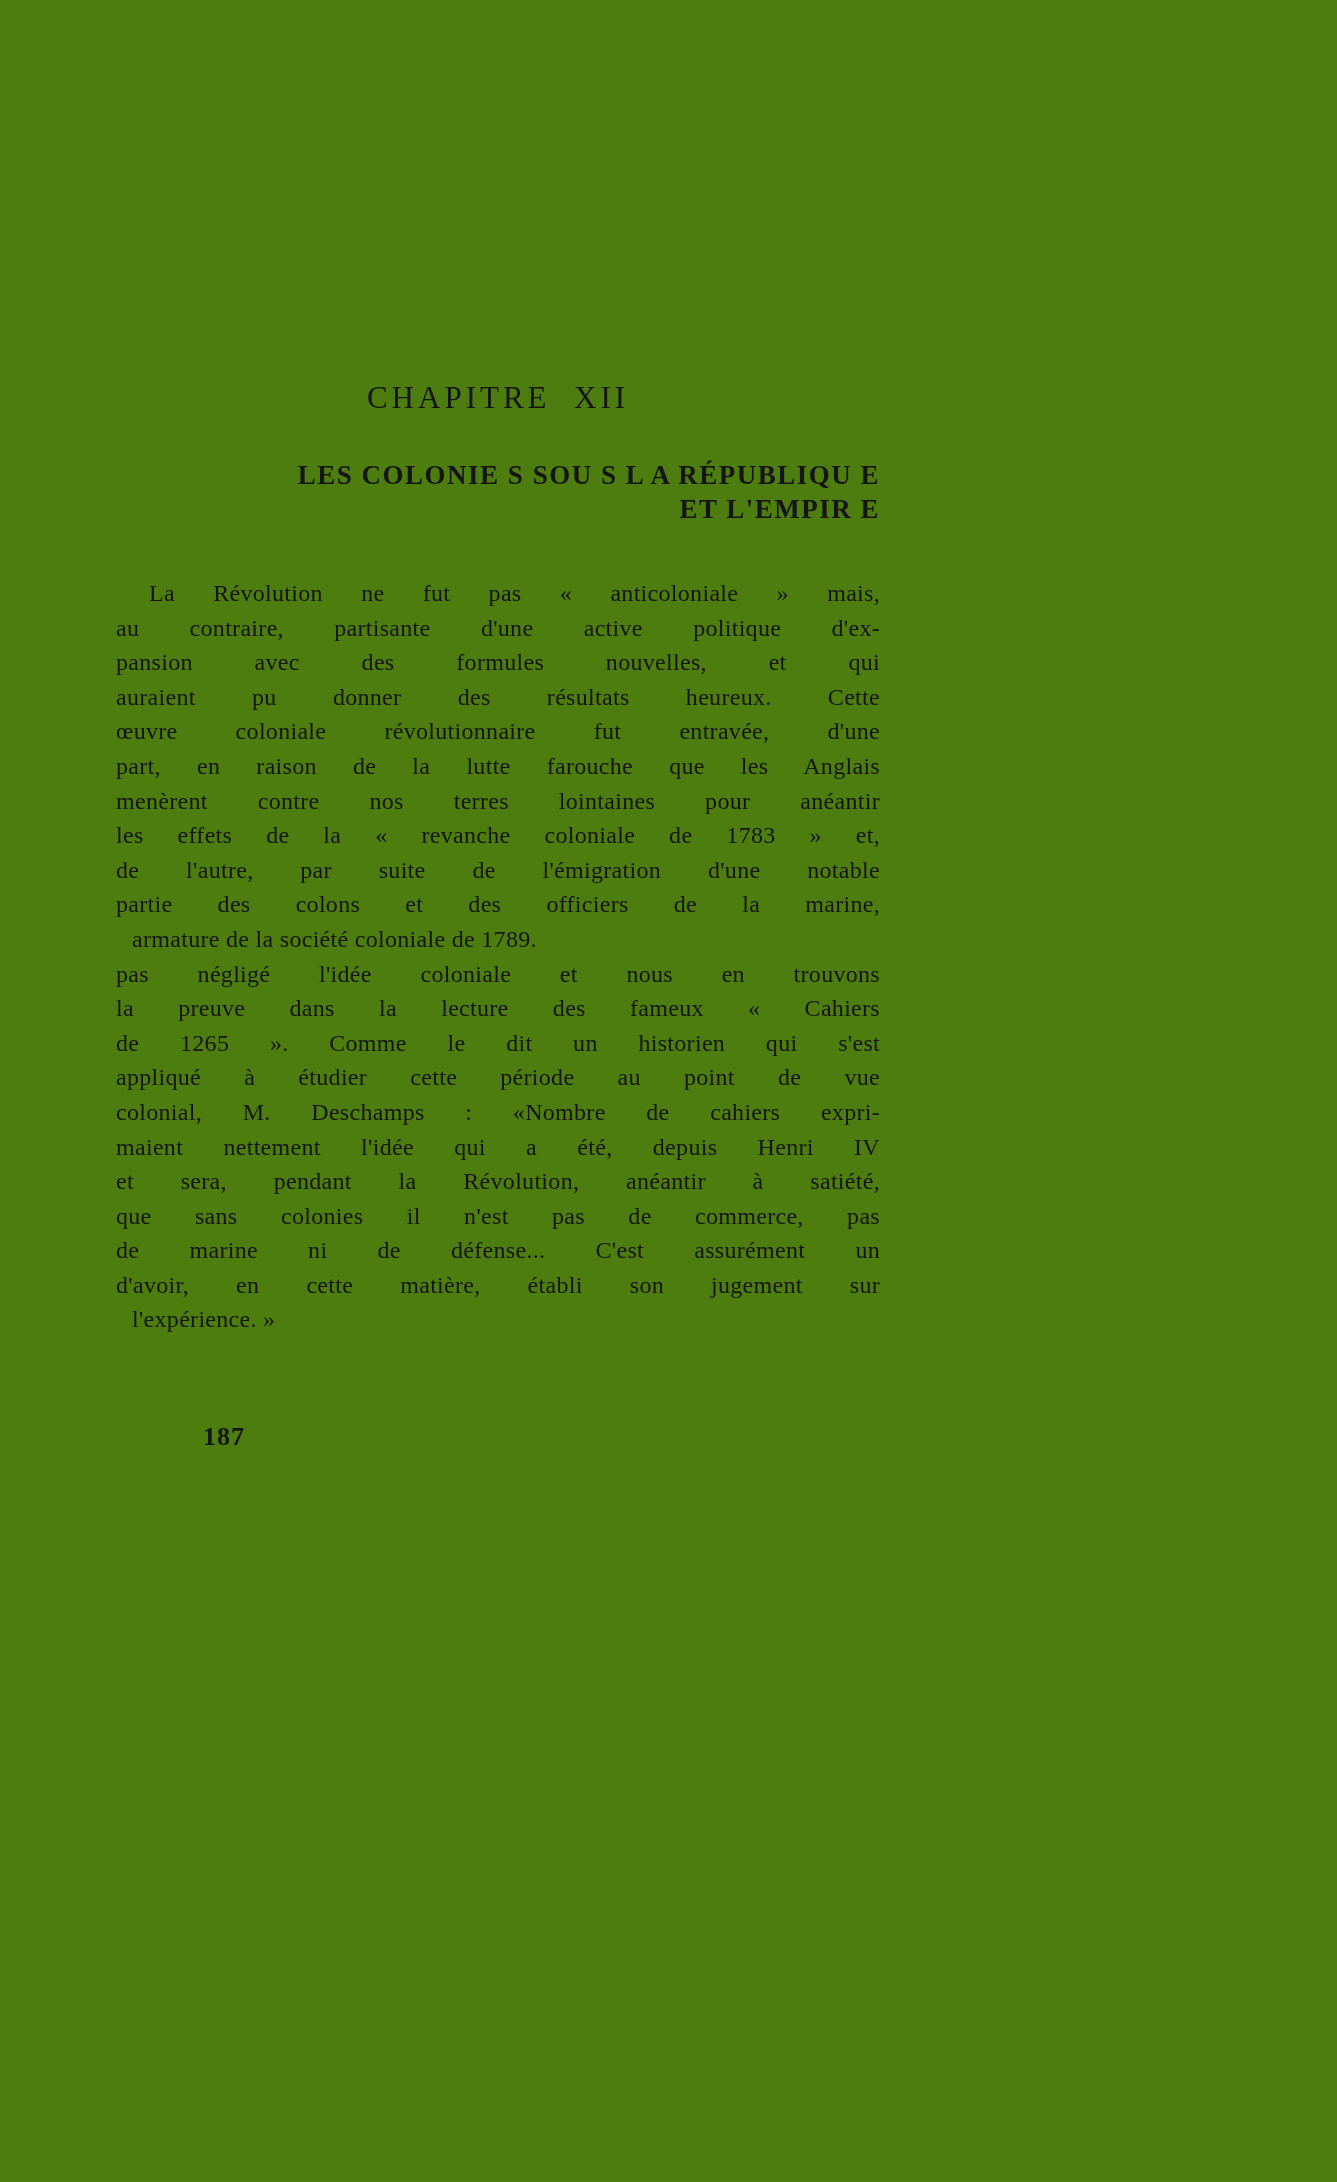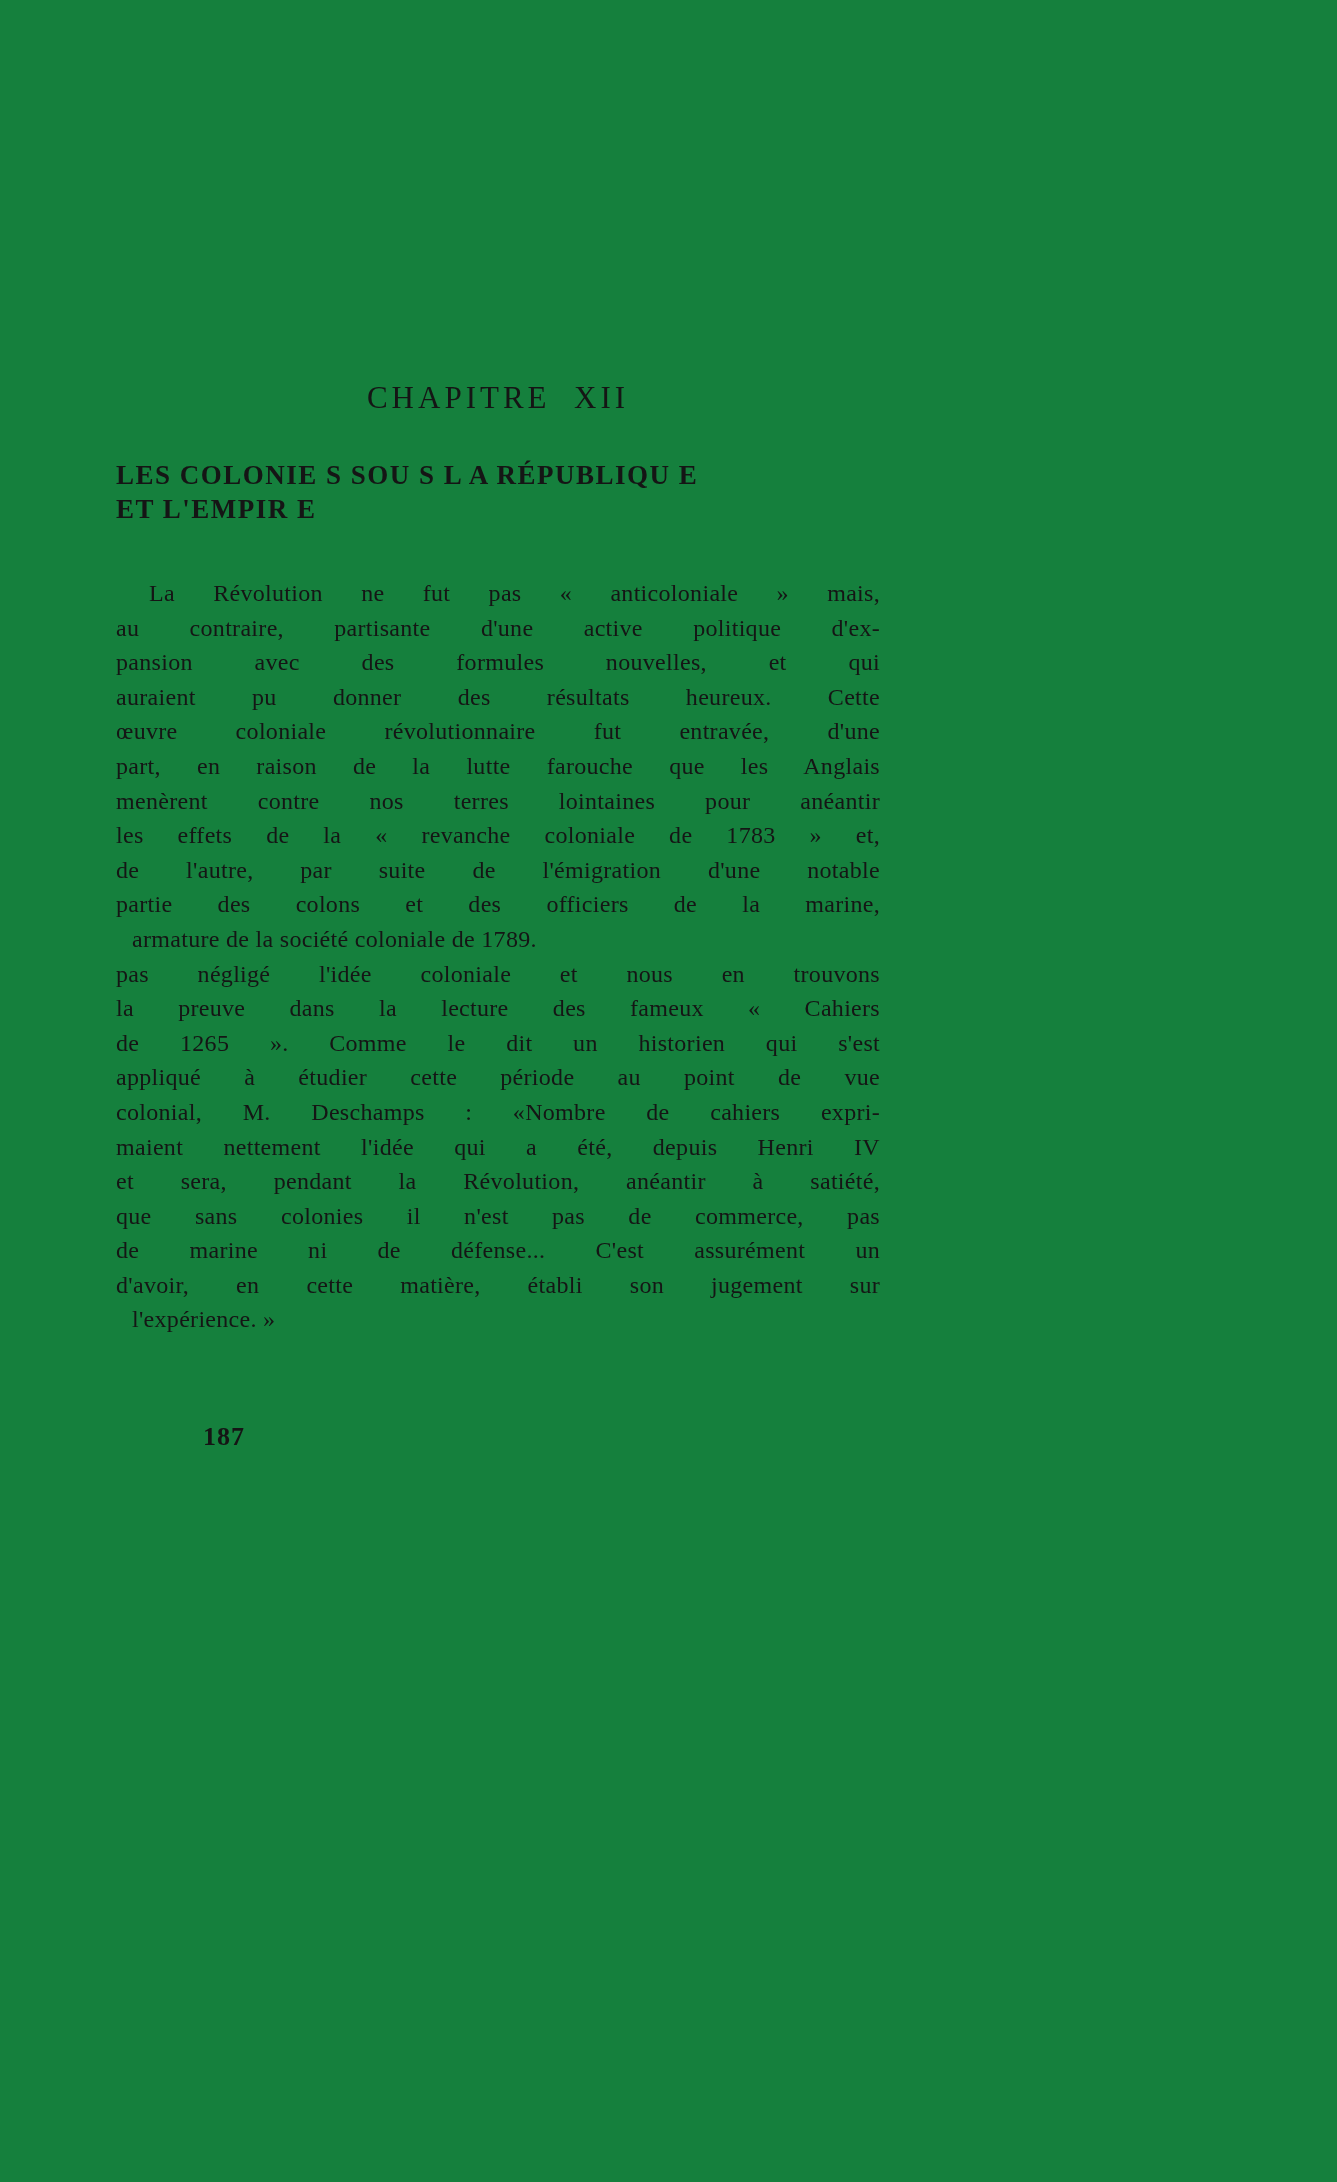--- a/index.html
+++ b/index.html
@@ -4,40 +4,40 @@
 <style>
   html, body {
     margin: 0;
     padding: 0;
     background: #ffffff;
   }
   .page {
     position: relative;
     width: 1337px;
     height: 2182px;
-    background: #15803d;
+    background: #4d7c0f;
     color: #151515;
     font-family: "Liberation Serif", "DejaVu Serif", serif;
     overflow: hidden;
   }
   .textblock {
     position: absolute;
     left: 116px;
     top: 380px;
     width: 764px;
   }
   .chapter-title {
     text-align: center;
     font-size: 31px;
     letter-spacing: 4px;
     white-space: pre;
     margin-bottom: 42px;
   }
   .chapter-heading {
-    text-align: left;
+    text-align: right;
     font-weight: bold;
     font-size: 27px;
     line-height: 34px;
     letter-spacing: 1.5px;
     margin-bottom: 50px;
   }
   .body-text {
     font-size: 24px;
     letter-spacing: 0.3px;
   }

